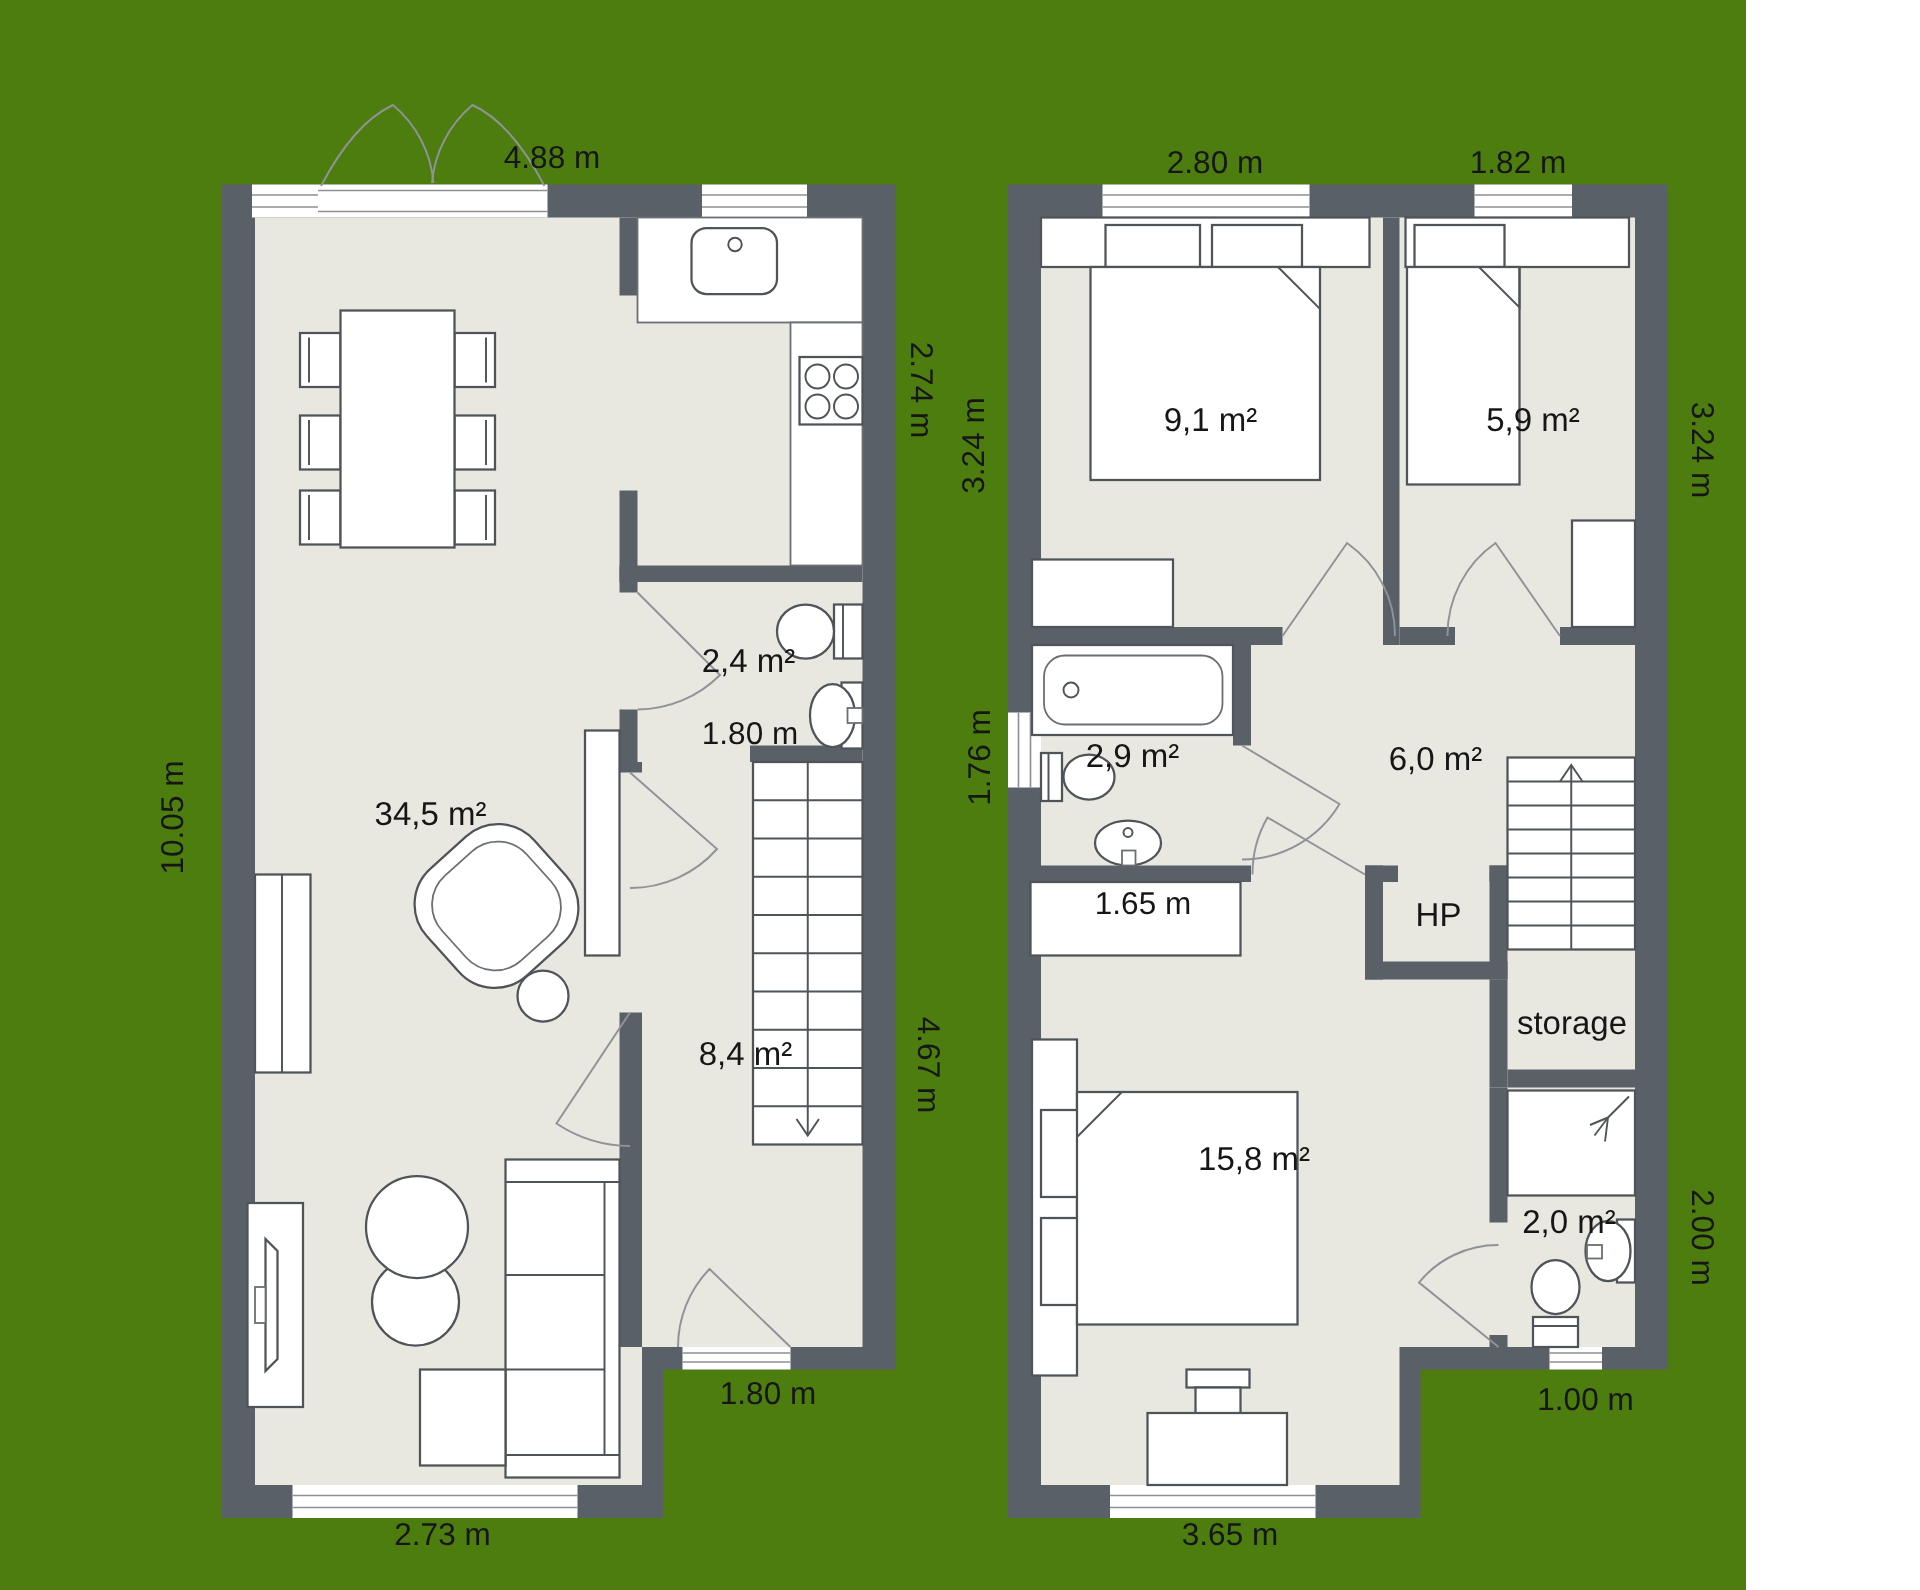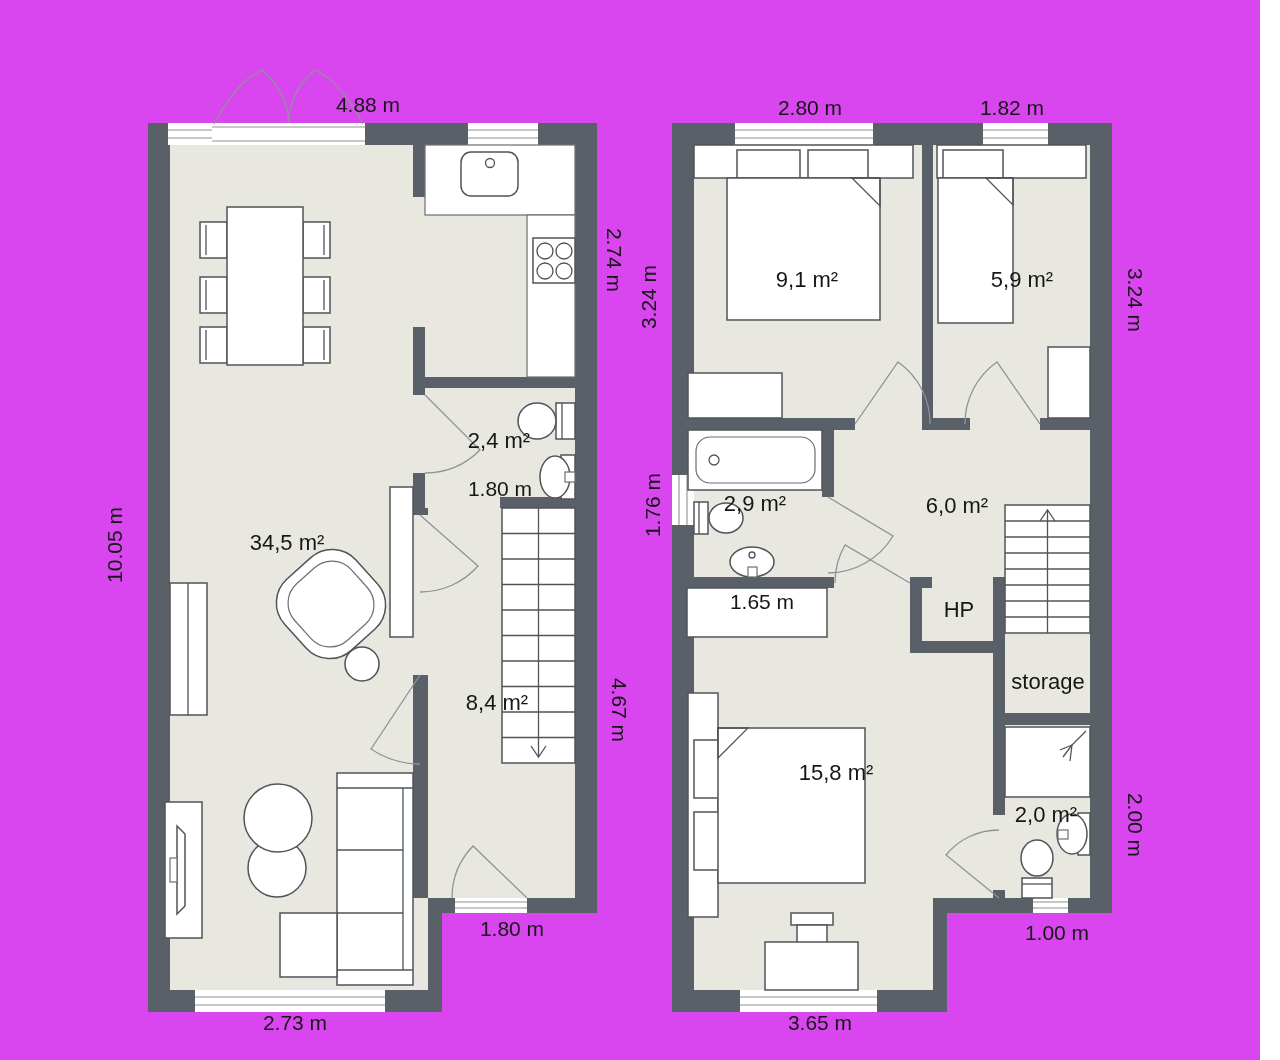--- a/index.html
+++ b/index.html
@@ -1,16 +1,16 @@
 <!DOCTYPE html>
 <html><head>
 <meta charset="utf-8">
 <style>
   html,body{margin:0;padding:0;background:#ffffff;}
-  .stage{position:relative;width:1260px;height:1060px;background:#d946ef;overflow:hidden;
+  .stage{position:relative;width:1164px;height:1060px;background:#4d7c0f;overflow:hidden;
          font-family:"Liberation Sans", sans-serif;}
   svg{position:absolute;left:0;top:0;}
   .wall{fill:#5a6067;stroke:none;}
   .floor{fill:#e9e8e0;stroke:none;}
   .furn{fill:#ffffff;stroke:#4f5458;stroke-width:1.5;}
   .furnthin{fill:#ffffff;stroke:#6a6f73;stroke-width:1.2;}
   .line{stroke:#4f5458;stroke-width:1.3;fill:none;}
   .thinline{stroke:#8d9094;stroke-width:1.1;fill:none;}
   .door{stroke:#8f9398;stroke-width:1.3;fill:none;}
   .win{fill:#ffffff;stroke:none;}

